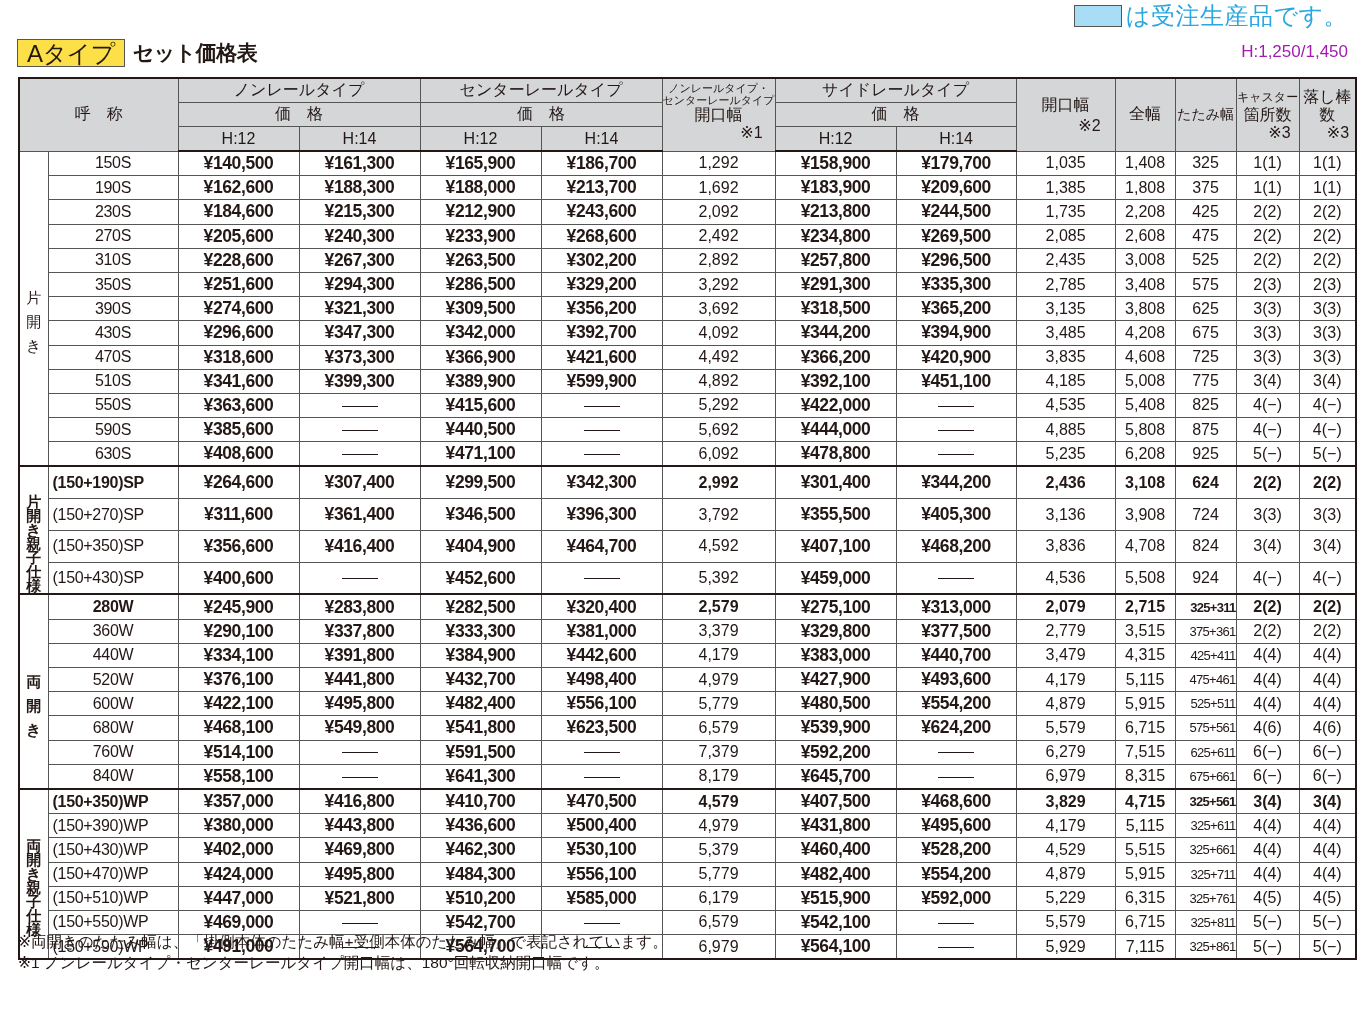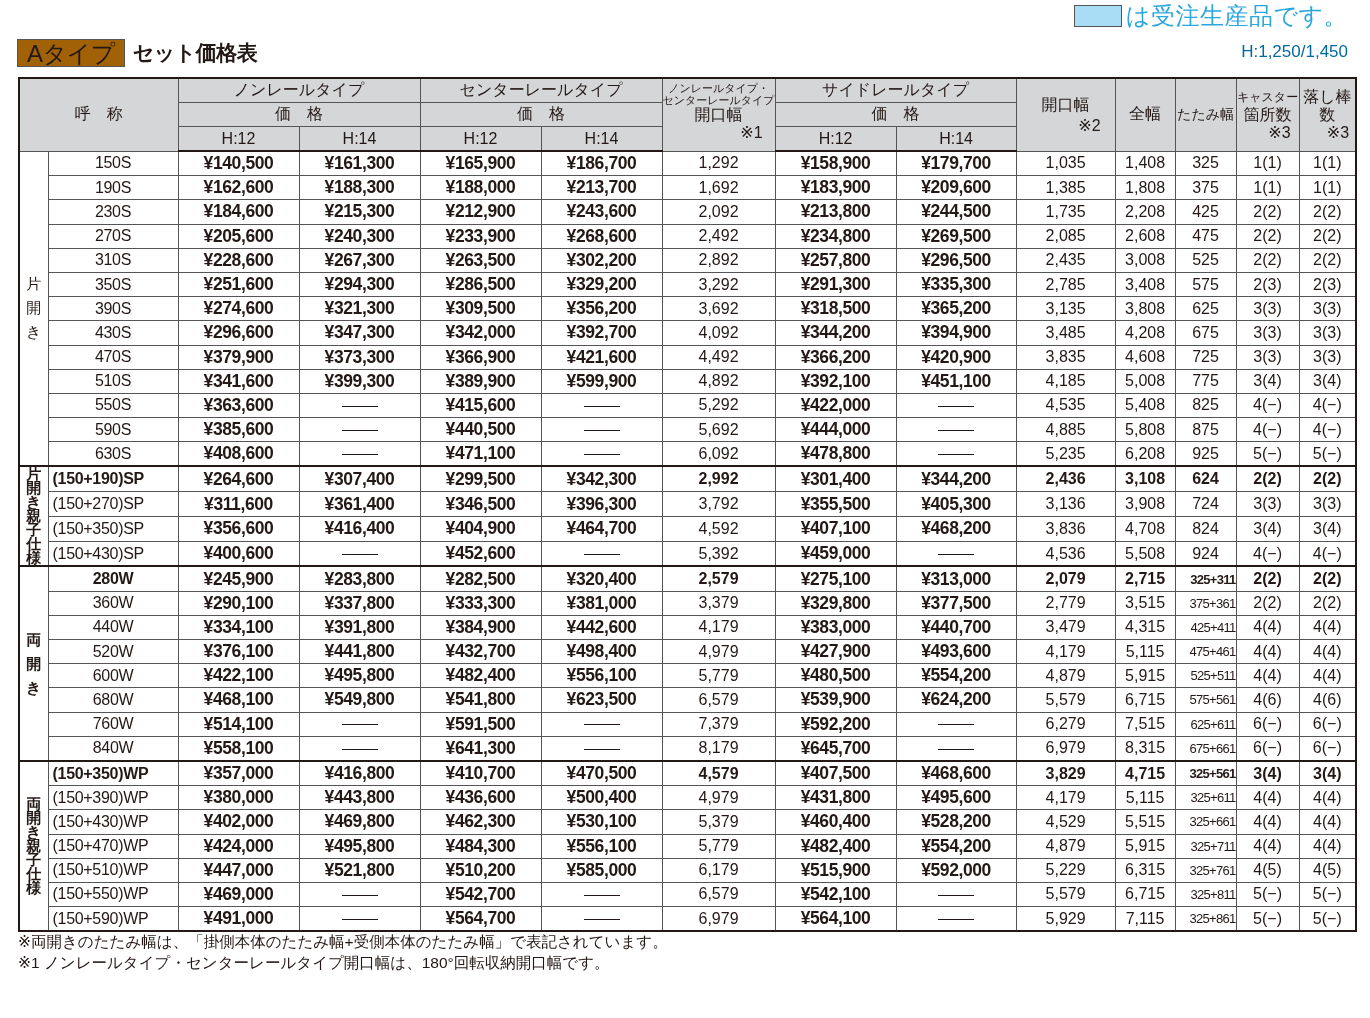--- a/index.html
+++ b/index.html
@@ -1,37 +1,37 @@
 <!DOCTYPE html>
 <html><head>
 <meta charset="utf-8">
 <style>
   html, body { margin:0; padding:0; background:#ffffff; }
   body { width:1370px; height:1018px; position:relative; overflow:hidden;
          font-family:"Liberation Sans", "DejaVu Sans", sans-serif; color:#231815; }
   .title-row { position:absolute; left:17px; top:38px; height:30px; display:flex; align-items:center; }
-  .type-badge { background:#a16207; border:1px solid #555; font-size:24px; padding:0 9px; height:28px; line-height:28px; box-sizing:border-box; font-weight:500; letter-spacing:-0.5px; }
+  .type-badge { background:#fde047; border:1px solid #555; font-size:24px; padding:0 9px; height:28px; line-height:28px; box-sizing:border-box; font-weight:500; letter-spacing:-0.5px; }
   .title-text { font-size:21px; font-weight:bold; margin-left:8px; letter-spacing:-0.5px; }
   .legend { position:absolute; right:22px; top:0; display:flex; align-items:center; }
   .legend-swatch { width:48px; height:22px; background:#a8ddf5; border:1px solid #555; box-sizing:border-box; margin-right:4px; }
   .legend-text { font-size:24px; color:#2aa7df; font-weight:500; letter-spacing:0.5px; }
-  .height-note { position:absolute; right:22px; top:42px; font-size:17px; color:#0369a1; }
+  .height-note { position:absolute; right:22px; top:42px; font-size:17px; color:#a21caf; }
 
   table.price { position:absolute; left:18px; top:77px; border-collapse:collapse; table-layout:fixed;
                 border:2.5px solid #231815; font-size:16px; }
   table.price td, table.price th { border:1px solid #555; padding:0; text-align:center; vertical-align:middle;
                 white-space:nowrap; overflow:hidden; }
   table.price th { background:#d5d6d8; font-weight:normal; height:23px; }
   table.price th.small { font-size:11px; line-height:12px; vertical-align:top; }
   table.price th .big { font-size:16px; display:block; line-height:18px; }
   table.price tr.data td { height:23.2px; background:#fff; }
   table.price td.price-cell { font-weight:bold; font-size:17.5px; letter-spacing:-0.4px; }
   table.price td.made-to-order { background:#a8ddf5; }
   table.price td.group { background:#d5d6d8; font-size:15px; line-height:17px; }
-  table.price td.group .vert { display:inline-block; width:16px; word-break:break-all; white-space:normal; }
+  table.price td.group .vert { display:inline-block; width:16px; word-break:break-all; white-space:normal;margin-top:28px; }
   table.price td.group.tight { font-size:15px; line-height:14px; }
   table.price tr.group-start td { border-top:2.5px solid #231815;font-weight:bold; }
   table.price thead tr:last-child th { border-bottom:2.5px solid #231815;margin-top:36px; }
   table.price td.name { font-size:16px; letter-spacing:-0.3px; }
   table.price td.name.left { text-align:left; padding-left:4px; }
   table.price td.num { font-size:16px; }
   table.price td.fold-dual { font-size:13px; letter-spacing:-0.7px; text-align:right; padding-left:1px; }
   .dash { display:inline-block; width:36px; height:0; border-top:1.3px solid #231815; vertical-align:middle; }
   .notes { position:absolute; left:18px; top:931px; font-size:15.5px; line-height:21px; color:#231815; }
 </style>
@@ -226,21 +226,21 @@
         <td class="price-cell made-to-order">¥344,200</td>
         <td class="price-cell made-to-order">¥394,900</td>
         <td class="num">3,485</td>
         <td class="num">4,208</td>
         <td class="num">675</td>
         <td class="num">3(3)</td>
         <td class="num">3(3)</td>
       </tr>
       <tr class="data">
         <td class="name">470S</td>
-        <td class="price-cell made-to-order">¥379,900</td>
+        <td class="price-cell made-to-order">¥318,600</td>
         <td class="price-cell made-to-order">¥373,300</td>
         <td class="price-cell made-to-order">¥366,900</td>
         <td class="price-cell made-to-order">¥421,600</td>
         <td class="num">4,492</td>
         <td class="price-cell made-to-order">¥366,200</td>
         <td class="price-cell made-to-order">¥420,900</td>
         <td class="num">3,835</td>
         <td class="num">4,608</td>
         <td class="num">725</td>
         <td class="num">3(3)</td>

